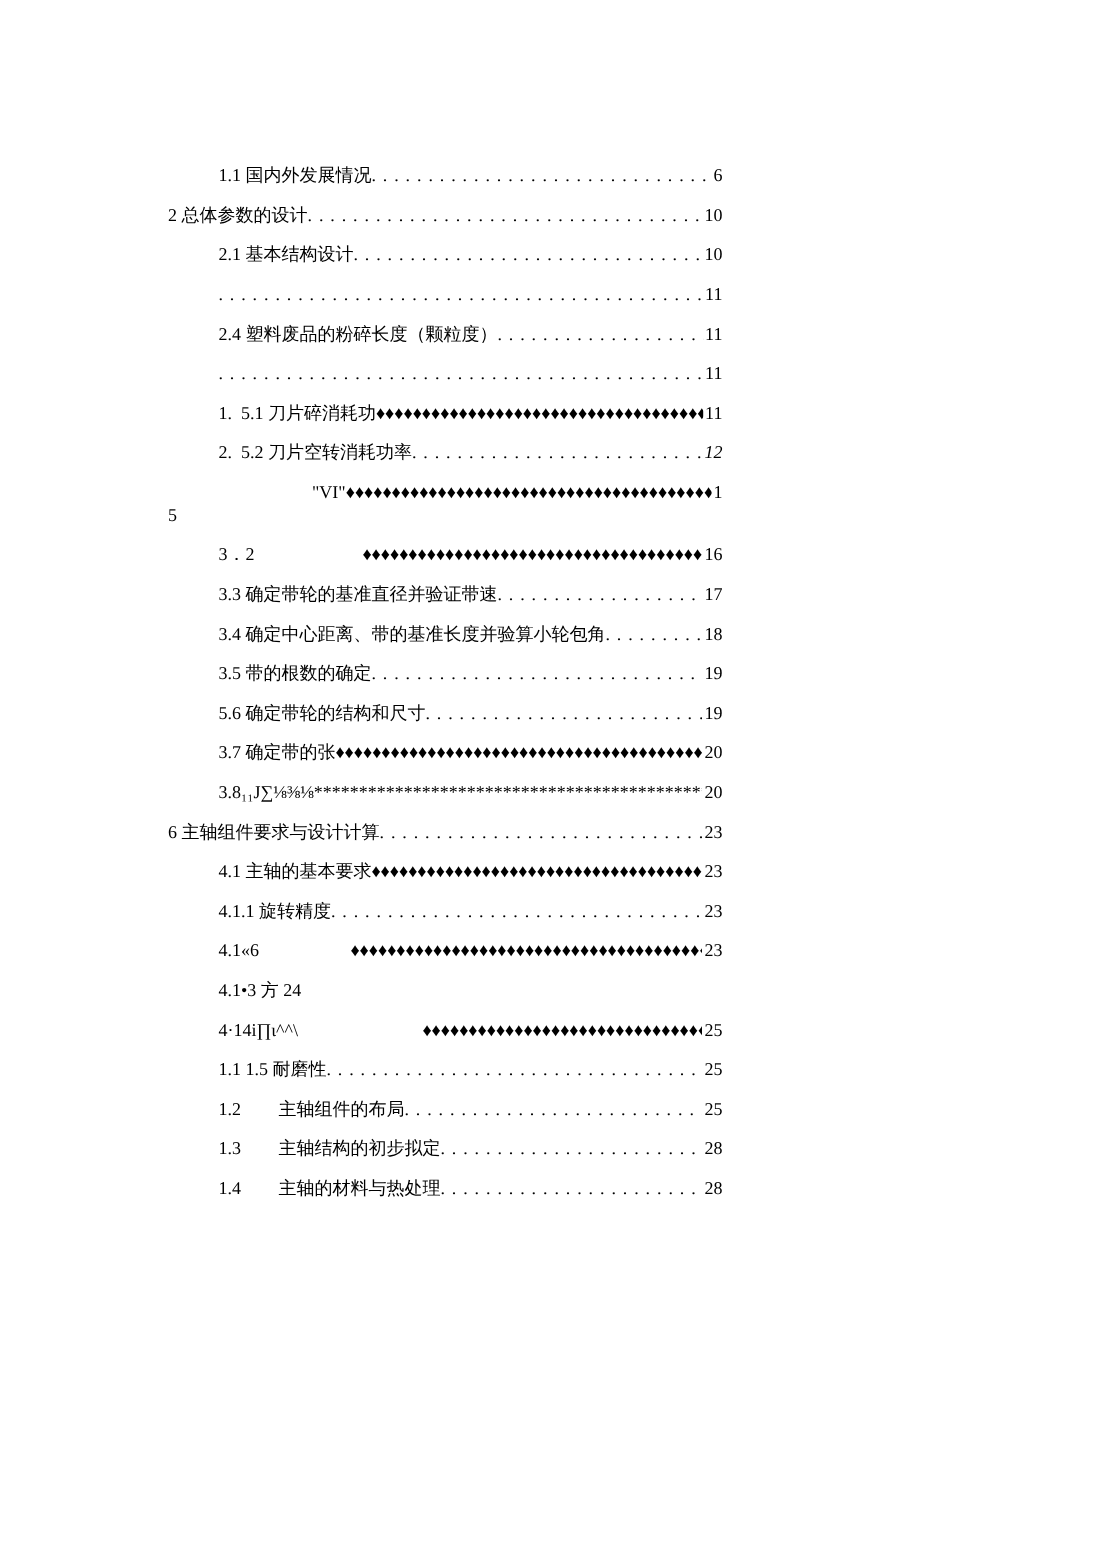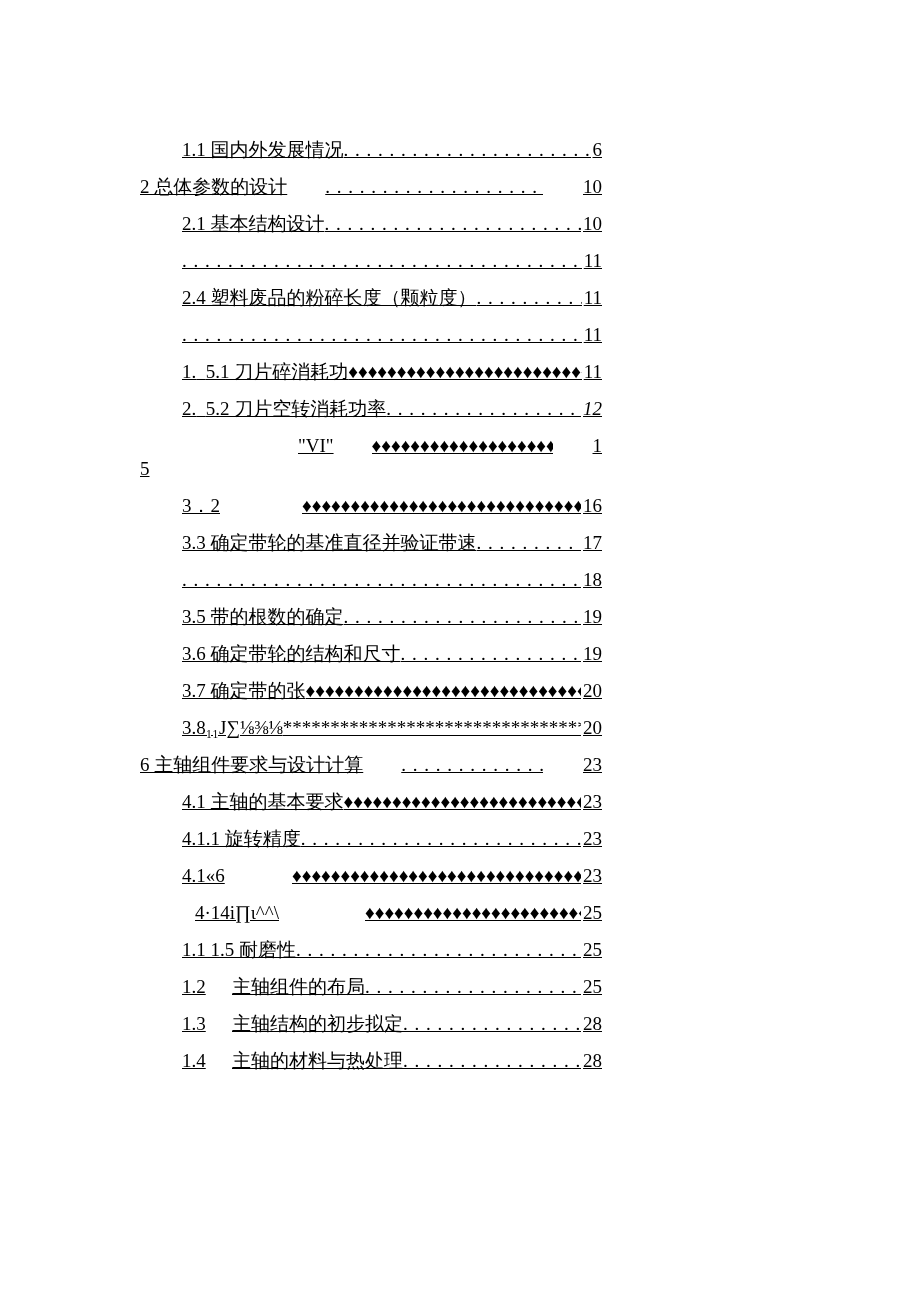--- a/index.html
+++ b/index.html
@@ -7,33 +7,32 @@
     padding: 0;
     background: #fff;
     width: 920px;
   }
   .page {
     width: 742px;
     height: 1301px;
     box-sizing: border-box;
     padding: 140px 140px 0 140px;
     font-family: "SimSun", "宋体", serif;
-    font-size: 19px;
+    font-size: 15px;
     color: #000;
     line-height: 1.0;
-    text-decoration: underline;
   }
   .toc-line {
     display: flex;
     align-items: baseline;
     white-space: nowrap;
     margin-bottom: 18px;
   }
   .indent-1 { padding-left: 42px; }
-  .indent-0 { padding-left: 0; gap: 38px; }
+  .indent-0 { padding-left: 0; }
   .label { flex: 0 0 auto; }
   .leader {
     flex: 1 1 auto;
     overflow: hidden;
     letter-spacing: 1px;
   }
   .leader.diamond { letter-spacing: 0; }
   .leader.star { letter-spacing: 0; }
   .pageno { flex: 0 0 auto; padding-left: 2px; }
   .italic { font-style: italic; }
@@ -115,32 +114,33 @@
     <span class="pageno">16</span>
   </div>
 
   <div class="toc-line indent-1">
     <span class="label">3.3 确定带轮的基准直径并验证带速</span>
     <span class="leader">. . . . . . . . . . . . . . . . . . . . . . . . . . . . . . . . . . . . . . . . . . . . . . . . . . . . . . . . . . . . . . . . . . . . . . . . . . . . . . . . . . . . . . . . . . . . . . . . . . . . . . . . . . . . . . .</span>
     <span class="pageno">17</span>
   </div>
 
   <div class="toc-line indent-1">
+    <span class="label">3.4 确定中心距离、带的基准长度并验算小轮包角</span>
     <span class="leader">. . . . . . . . . . . . . . . . . . . . . . . . . . . . . . . . . . . . . . . . . . . . . . . . . . . . . . . . . . . . . . . . . . . . . . . . . . . . . . . . . . . . . . . . . . . . . . . . . . . . . . . . . . . . . . .</span>
     <span class="pageno">18</span>
   </div>
 
   <div class="toc-line indent-1">
     <span class="label">3.5 带的根数的确定</span>
     <span class="leader">. . . . . . . . . . . . . . . . . . . . . . . . . . . . . . . . . . . . . . . . . . . . . . . . . . . . . . . . . . . . . . . . . . . . . . . . . . . . . . . . . . . . . . . . . . . . . . . . . . . . . . . . . . . . . . .</span>
     <span class="pageno">19</span>
   </div>
 
   <div class="toc-line indent-1">
-    <span class="label">3.6 确定带轮的结构和尺寸</span>
+    <span class="label">5.6 确定带轮的结构和尺寸</span>
     <span class="leader">. . . . . . . . . . . . . . . . . . . . . . . . . . . . . . . . . . . . . . . . . . . . . . . . . . . . . . . . . . . . . . . . . . . . . . . . . . . . . . . . . . . . . . . . . . . . . . . . . . . . . . . . . . . . . . .</span>
     <span class="pageno">19</span>
   </div>
 
   <div class="toc-line indent-1">
     <span class="label">3.7 确定带的张</span>
     <span class="leader diamond" style="max-width:390px;">♦♦♦♦♦♦♦♦♦♦♦♦♦♦♦♦♦♦♦♦♦♦♦♦♦♦♦♦♦♦♦♦♦♦♦♦♦♦♦♦♦♦♦♦♦♦♦♦♦♦♦♦♦♦♦♦♦♦♦♦♦♦♦♦♦♦♦♦♦♦♦♦♦♦♦♦♦♦♦♦</span>
     <span class="pageno">20</span>
     <span style="flex:1 1 auto"></span>
   </div>
@@ -170,23 +170,24 @@
     <span class="leader">. . . . . . . . . . . . . . . . . . . . . . . . . . . . . . . . . . . . . . . . . . . . . . . . . . . . . . . . . . . . . . . . . . . . . . . . . . . . . . . . . . . . . . . . . . . . . . . . . . . . . . . . . . . . . . .</span>
     <span class="pageno">23</span>
   </div>
 
   <div class="toc-line indent-1">
     <span class="label" style="width:110px;display:inline-block;">4.1«6</span>
     <span class="leader diamond">♦♦♦♦♦♦♦♦♦♦♦♦♦♦♦♦♦♦♦♦♦♦♦♦♦♦♦♦♦♦♦♦♦♦♦♦♦♦♦♦♦♦♦♦♦♦♦♦♦♦♦♦♦♦♦♦♦♦♦♦♦♦♦♦♦♦♦♦♦♦♦♦♦♦♦♦♦♦♦♦</span>
     <span class="pageno">23</span>
   </div>
 
-
-  <div class="toc-line indent-1">
-    <span class="label" style="width:170px;display:inline-block;margin-left:13px;">4·14i∏ι^^\</span>
+  <div class="plain-line indent-1">4.1•3 方 24</div>
+
+  <div class="toc-line indent-1">
+    <span class="label" style="width:170px;display:inline-block;">4·14i∏ι^^\</span>
     <span class="leader diamond">♦♦♦♦♦♦♦♦♦♦♦♦♦♦♦♦♦♦♦♦♦♦♦♦♦♦♦♦♦♦♦♦♦♦♦♦♦♦♦♦♦♦♦♦♦♦♦♦♦♦♦♦♦♦♦♦♦♦♦♦♦♦♦♦♦♦♦♦♦♦♦♦♦♦♦♦♦♦♦♦</span>
     <span class="pageno">25</span>
   </div>
 
   <div class="toc-line indent-1">
     <span class="label">1.1 1.5 耐磨性</span>
     <span class="leader">. . . . . . . . . . . . . . . . . . . . . . . . . . . . . . . . . . . . . . . . . . . . . . . . . . . . . . . . . . . . . . . . . . . . . . . . . . . . . . . . . . . . . . . . . . . . . . . . . . . . . . . . . . . . . . .</span>
     <span class="pageno">25</span>
   </div>
 

